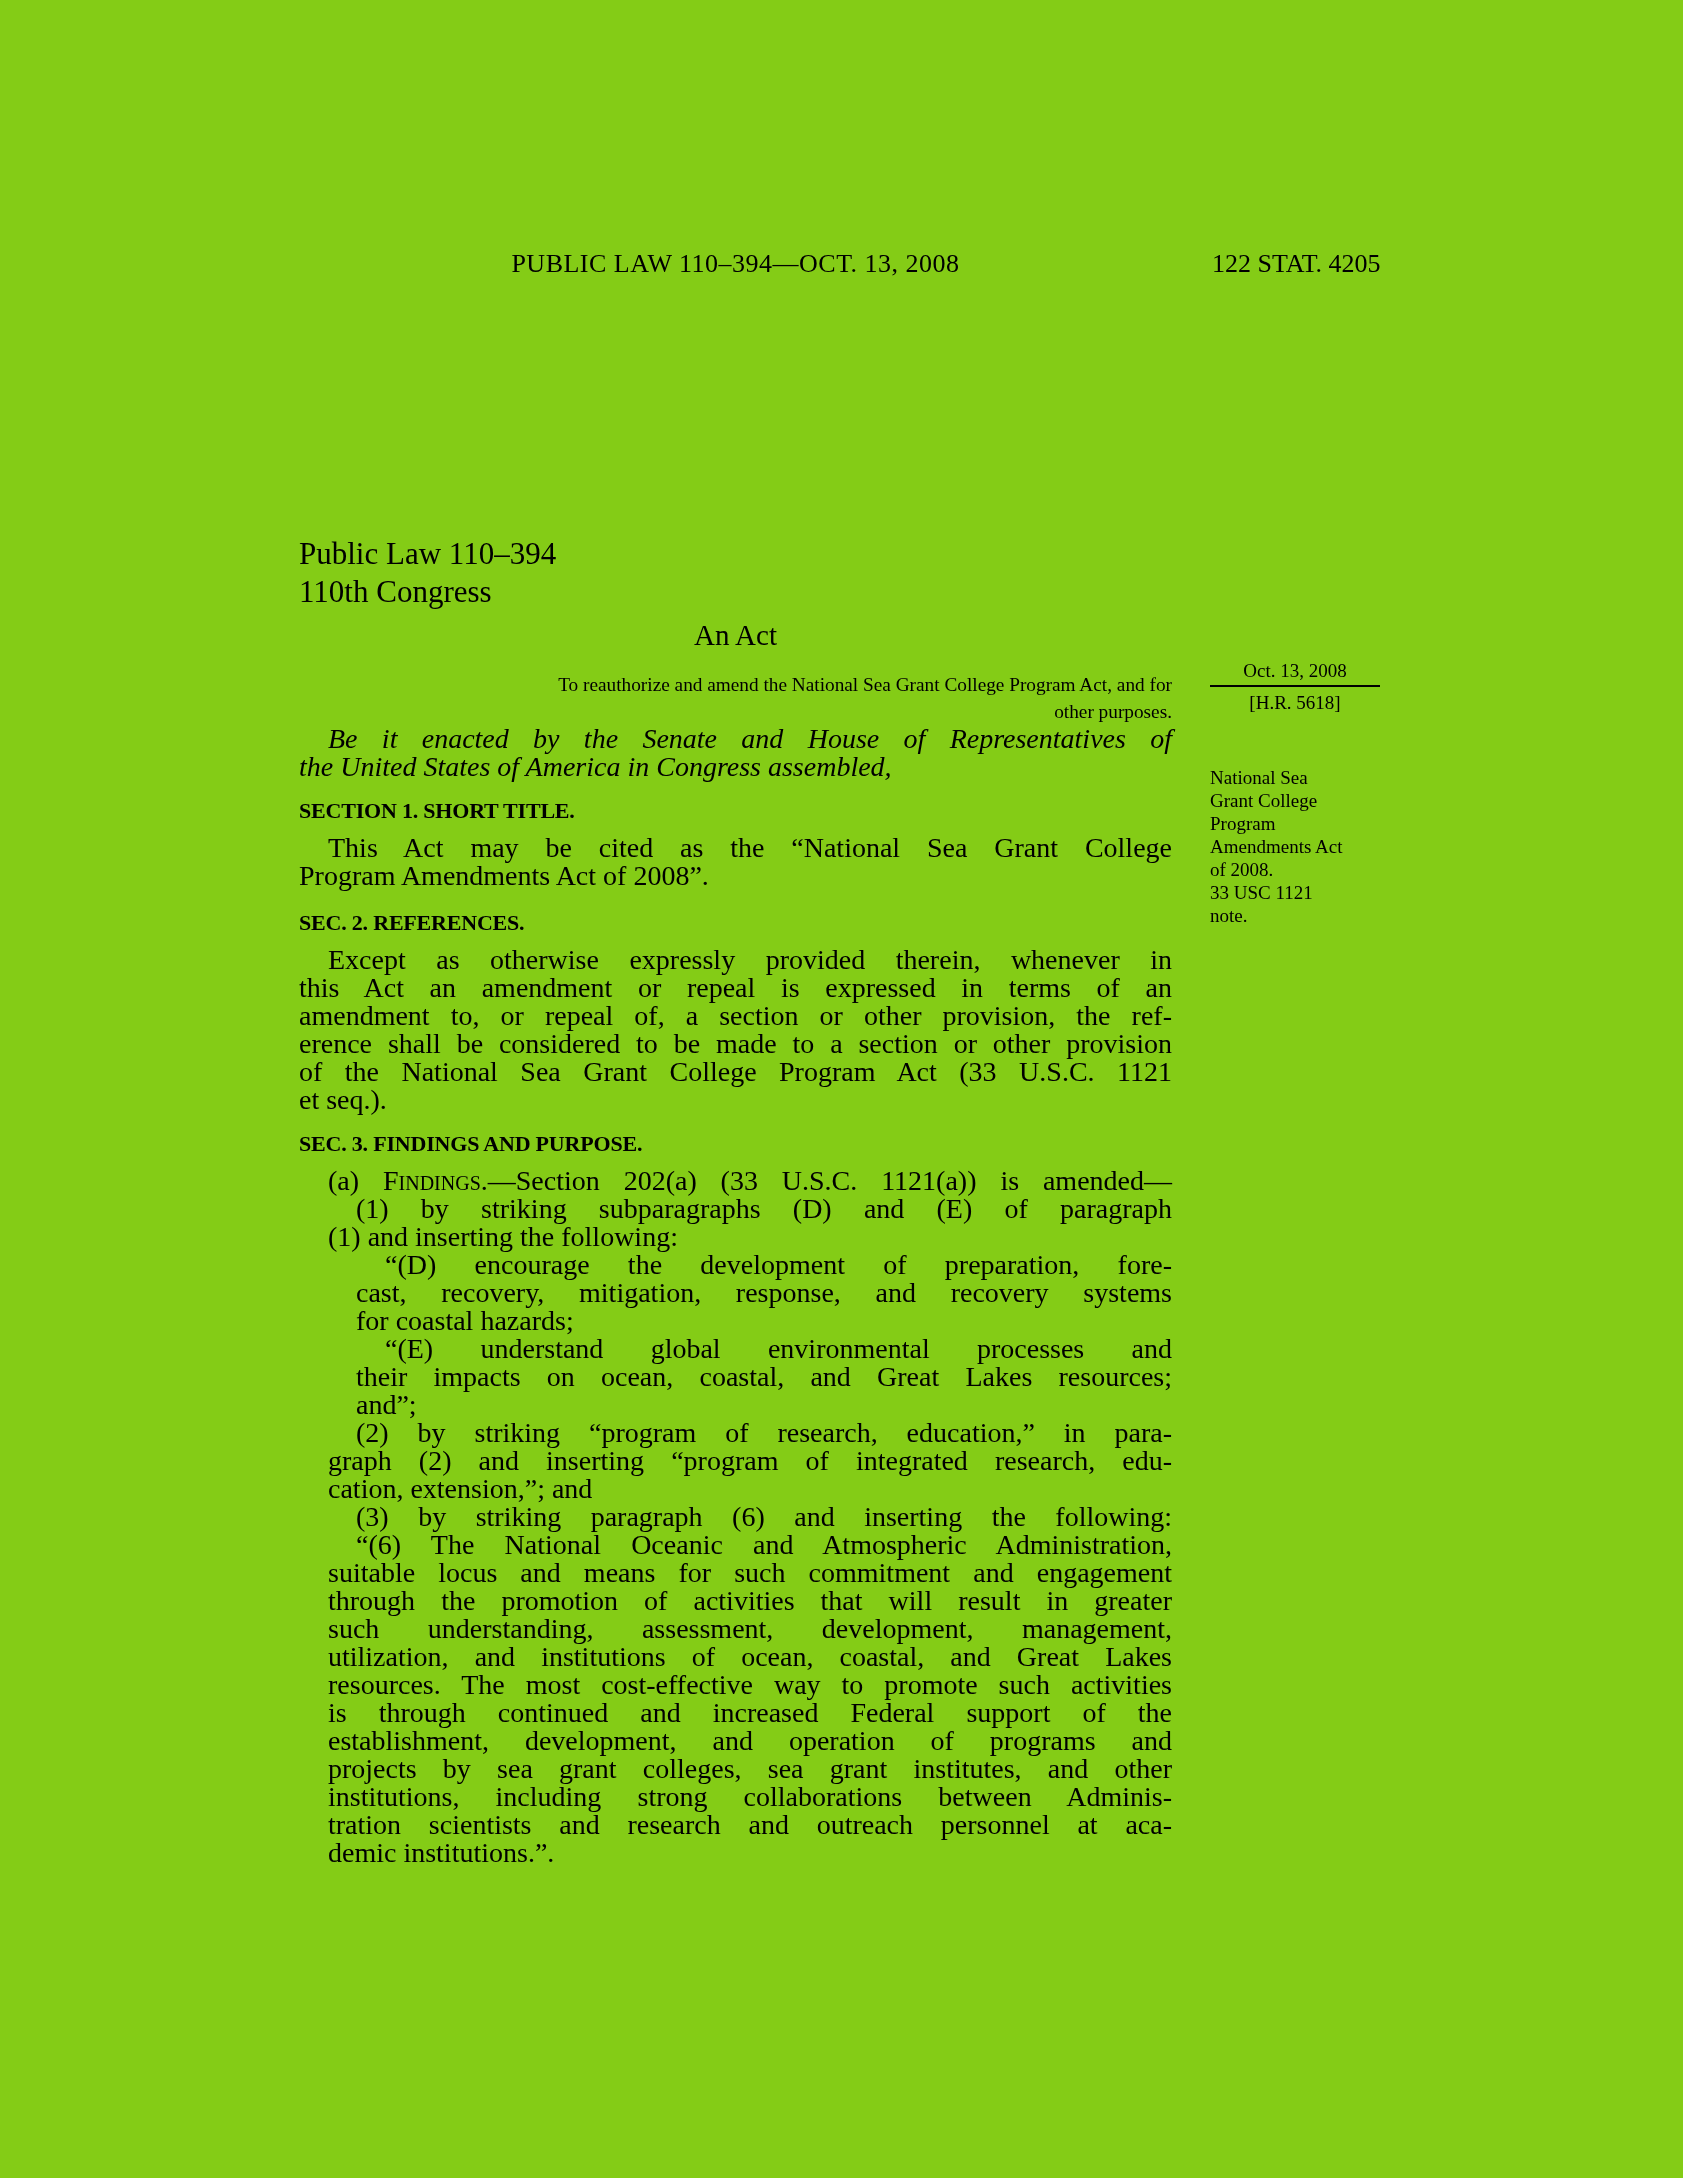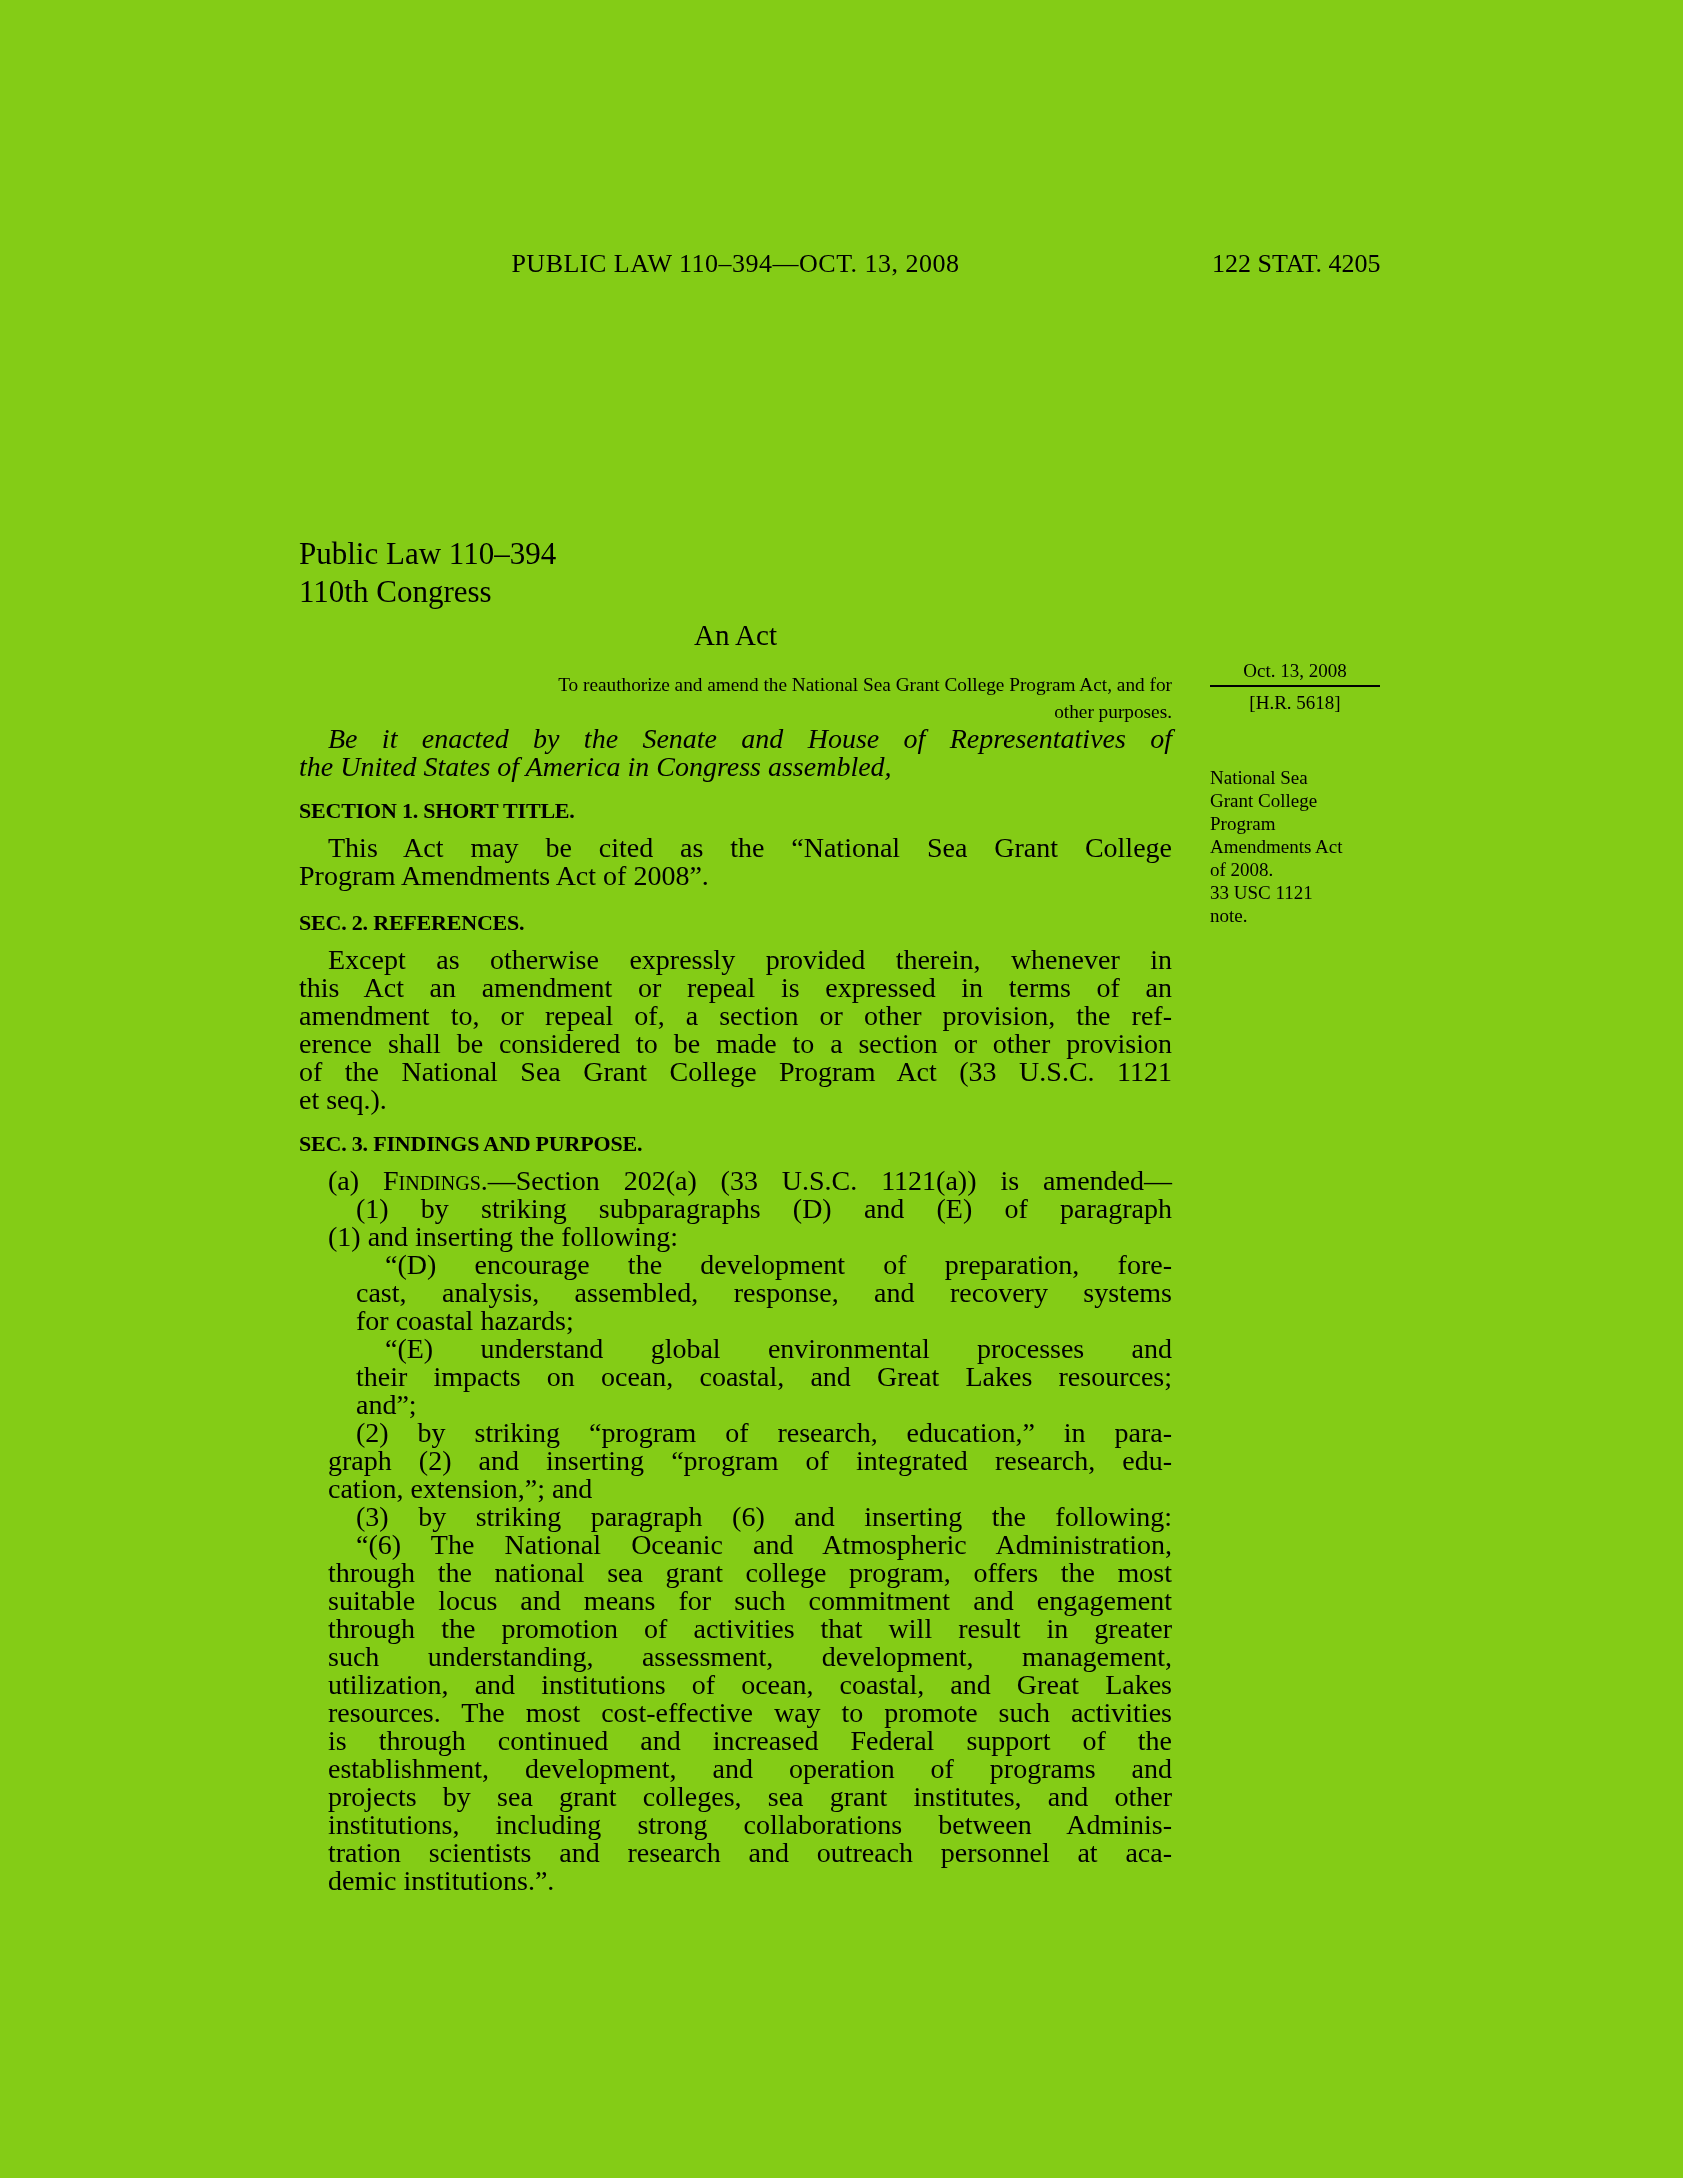--- a/index.html
+++ b/index.html
@@ -89,31 +89,30 @@
         <div class="line ind0 just">of the National Sea Grant College Program Act (33 U.S.C. 1121</div>
         <div class="line ind0">et seq.).</div>
       </div>
 
     <div class="sec-heading">SEC. 3. FINDINGS AND PURPOSE.</div>
     <div class="sec-body">
         <div class="line ind1 just"><span>(a) </span><span class="smallcaps">Findings</span><span>.—Section 202(a) (33 U.S.C. 1121(a)) is amended—</span></div>
         <div class="line ind2 just">(1) by striking subparagraphs (D) and (E) of paragraph</div>
         <div class="line ind1">(1) and inserting the following:</div>
         <div class="line ind3 just">“(D) encourage the development of preparation, fore-</div>
-        <div class="line ind2 just">cast, analysis, assembled, response, and recovery systems</div>
+        <div class="line ind2 just">cast, recovery, mitigation, response, and recovery systems</div>
         <div class="line ind2">for coastal hazards;</div>
         <div class="line ind3 just">“(E) understand global environmental processes and</div>
         <div class="line ind2 just">their impacts on ocean, coastal, and Great Lakes resources;</div>
         <div class="line ind2">and”;</div>
         <div class="line ind2 just">(2) by striking “program of research, education,” in para-</div>
         <div class="line ind1 just">graph (2) and inserting “program of integrated research, edu-</div>
         <div class="line ind1">cation, extension,”; and</div>
         <div class="line ind2 just">(3) by striking paragraph (6) and inserting the following:</div>
         <div class="line ind2 just">“(6) The National Oceanic and Atmospheric Administration,</div>
-        <div class="line ind1 just">through the national sea grant college program, offers the most</div>
         <div class="line ind1 just">suitable locus and means for such commitment and engagement</div>
         <div class="line ind1 just">through the promotion of activities that will result in greater</div>
         <div class="line ind1 just">such understanding, assessment, development, management,</div>
         <div class="line ind1 just">utilization, and institutions of ocean, coastal, and Great Lakes</div>
         <div class="line ind1 just">resources. The most cost-effective way to promote such activities</div>
         <div class="line ind1 just">is through continued and increased Federal support of the</div>
         <div class="line ind1 just">establishment, development, and operation of programs and</div>
         <div class="line ind1 just">projects by sea grant colleges, sea grant institutes, and other</div>
         <div class="line ind1 just">institutions, including strong collaborations between Adminis-</div>
         <div class="line ind1 just">tration scientists and research and outreach personnel at aca-</div>

